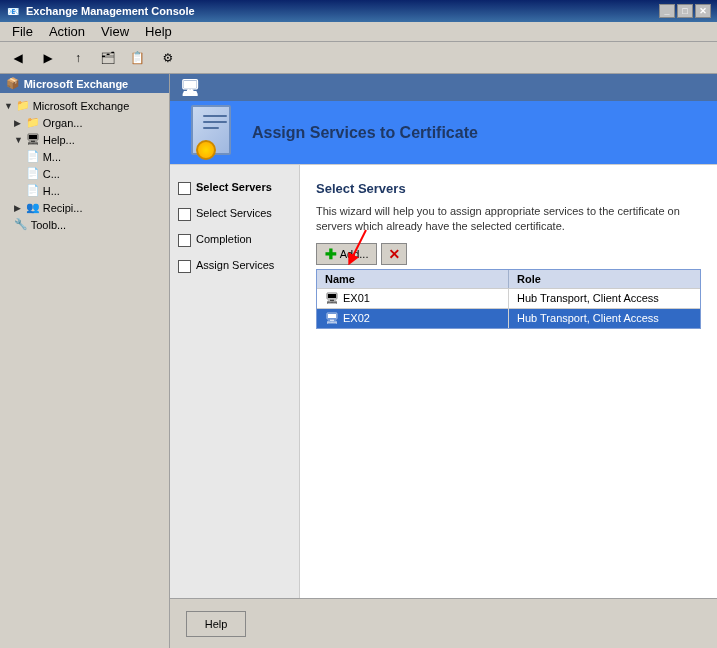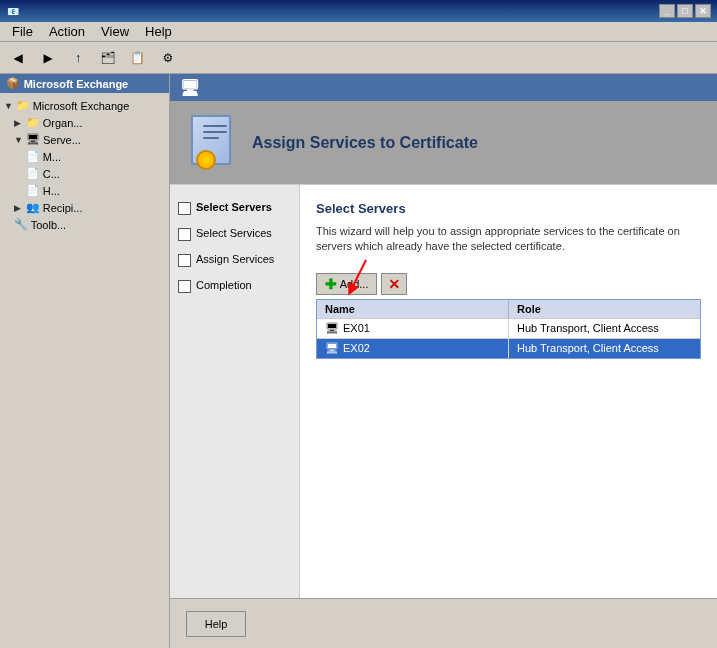--- a/index.html
+++ b/index.html
@@ -154,23 +154,23 @@
     
     .wizard-container {
       flex: 1;
       background: white;
       display: flex;
       flex-direction: column;
     }
     .wizard-header {
       display: flex;
       align-items: center;
-      padding: 14px 16px;
+      padding: 4px 16px;
       border-bottom: 1px solid #ccc;
-      background: #a3a3a3;
+      background: #3b82f6;
     }
     .wizard-icon {
       width: 60px;
       height: 60px;
       margin-right: 16px;
       display: flex;
       align-items: center;
       justify-content: center;
     }
     .wizard-title {
@@ -224,21 +224,21 @@
     }
     .wizard-section-title {
       font-size: 13px;
       font-weight: bold;
       color: #1f3864;
       margin-bottom: 8px;
     }
     .wizard-description {
       font-size: 11px;
       color: #333;
-      margin-bottom: 18px;
+      margin-bottom: 8px;
       line-height: 1.4;
     }
     .wizard-sub-label {
       font-size: 11px;
       color: #333;
       margin-bottom: 8px;
     }
 
     
     .wizard-toolbar {
@@ -371,20 +371,21 @@
       background: #5070a0;
       margin-bottom: 4px;
       border-radius: 1px;
     }
   </style>
 </head>
 <body>
 
 <div class="title-bar">
   <span class="title-bar-icon">📧</span>
+  <span>Exchange Management Console</span>
   <div class="title-bar-controls">
     <div class="title-bar-btn">_</div>
     <div class="title-bar-btn">□</div>
     <div class="title-bar-btn">✕</div>
   </div>
 </div>
 
 <div class="menu-bar">
   <span class="menu-item">File</span>
   <span class="menu-item">Action</span>
@@ -415,21 +416,21 @@
         <span>Microsoft Exchange</span>
       </div>
       <div class="nav-tree-item nav-tree-indent1">
         <span class="expand-icon">▶</span>
         <span class="folder-icon">📁</span>
         <span>Organ...</span>
       </div>
       <div class="nav-tree-item nav-tree-indent1">
         <span class="expand-icon">▼</span>
         <span class="folder-icon">🖥</span>
-        <span>Serve...</span>
+        <span>Help...</span>
       </div>
       <div class="nav-tree-item nav-tree-indent2">
         <span class="folder-icon">📄</span>
         <span>M...</span>
       </div>
       <div class="nav-tree-item nav-tree-indent2">
         <span class="folder-icon">📄</span>
         <span>C...</span>
       </div>
       <div class="nav-tree-item nav-tree-indent2">
@@ -476,25 +477,25 @@
           <div class="step-item active">
             <div class="step-checkbox checked"></div>
             <span>Select Servers</span>
           </div>
           <div class="step-item">
             <div class="step-checkbox"></div>
             <span>Select Services</span>
           </div>
           <div class="step-item">
             <div class="step-checkbox"></div>
-            <span>Assign Services</span>
+            <span>Completion</span>
           </div>
           <div class="step-item">
             <div class="step-checkbox"></div>
-            <span>Completion</span>
+            <span>Assign Services</span>
           </div>
         </div>
 
         <div class="wizard-main">
           <div class="wizard-section-title">Select Servers</div>
           <div class="wizard-description">This wizard will help you to assign appropriate services to the certificate on servers which already have the selected certificate.</div>
 
           <div class="wizard-toolbar annotation-overlay" style="position:relative;">
             <div class="wiz-btn">
               <span class="add-icon">✚</span>

